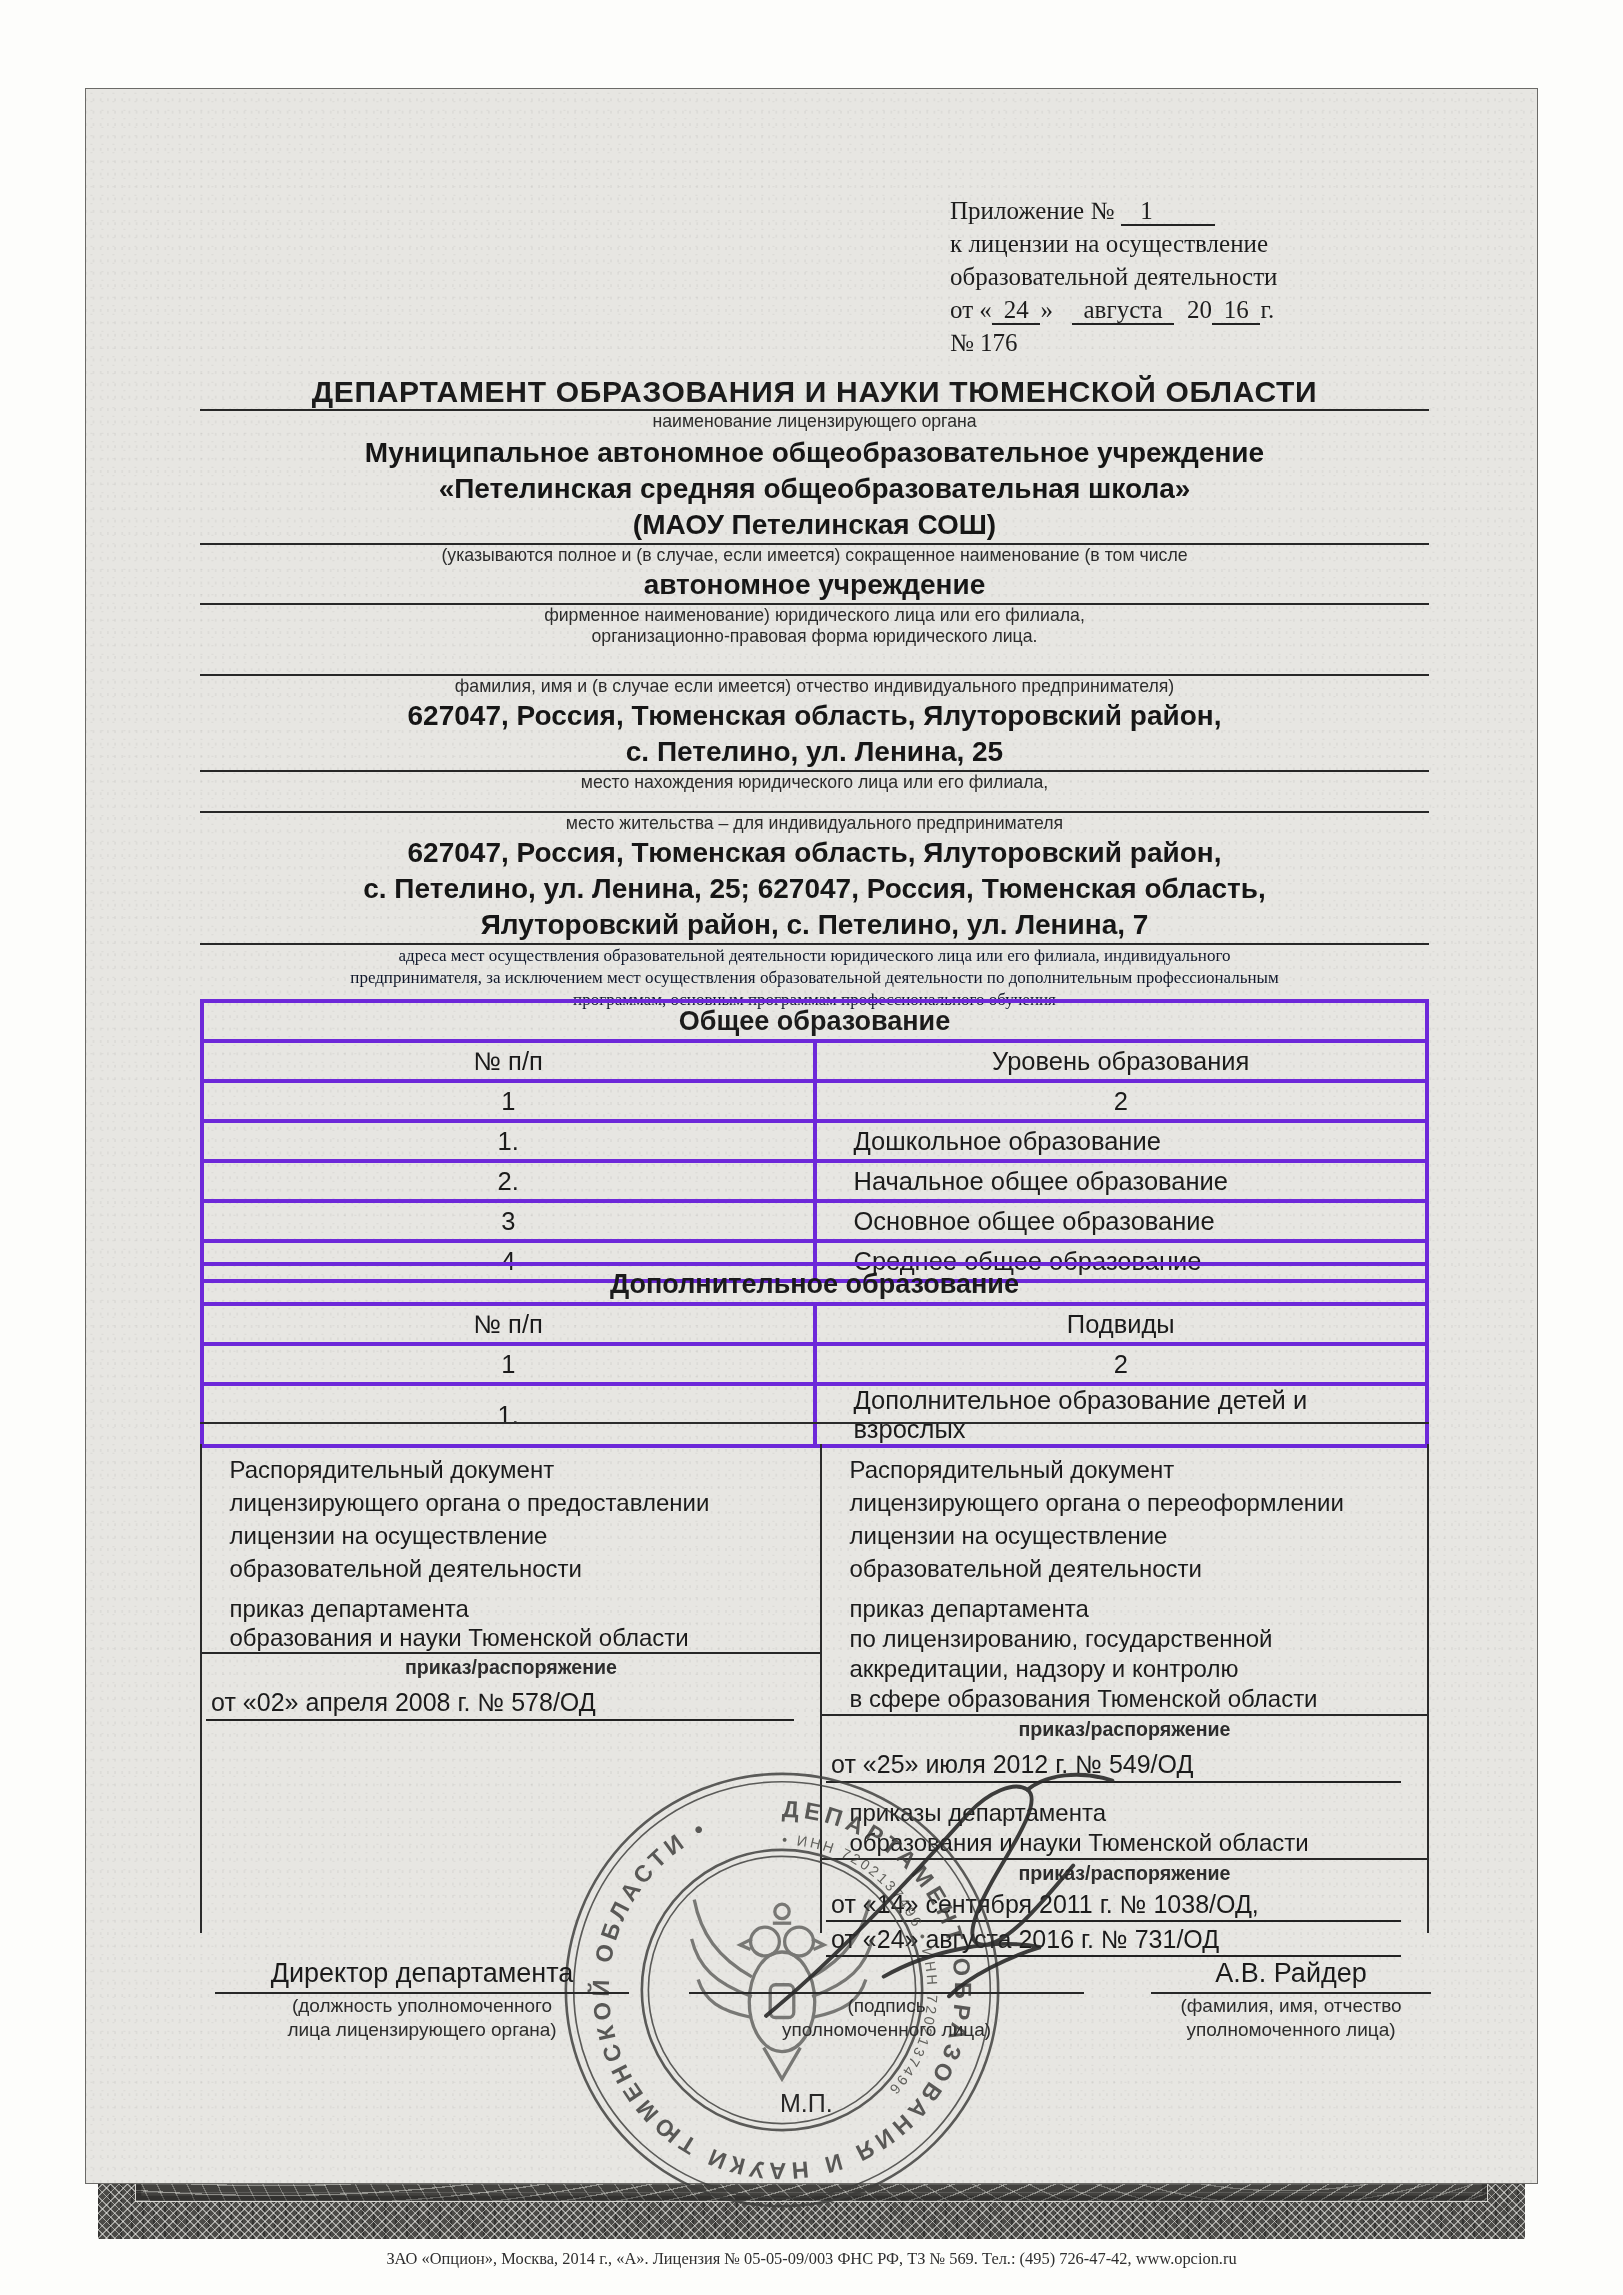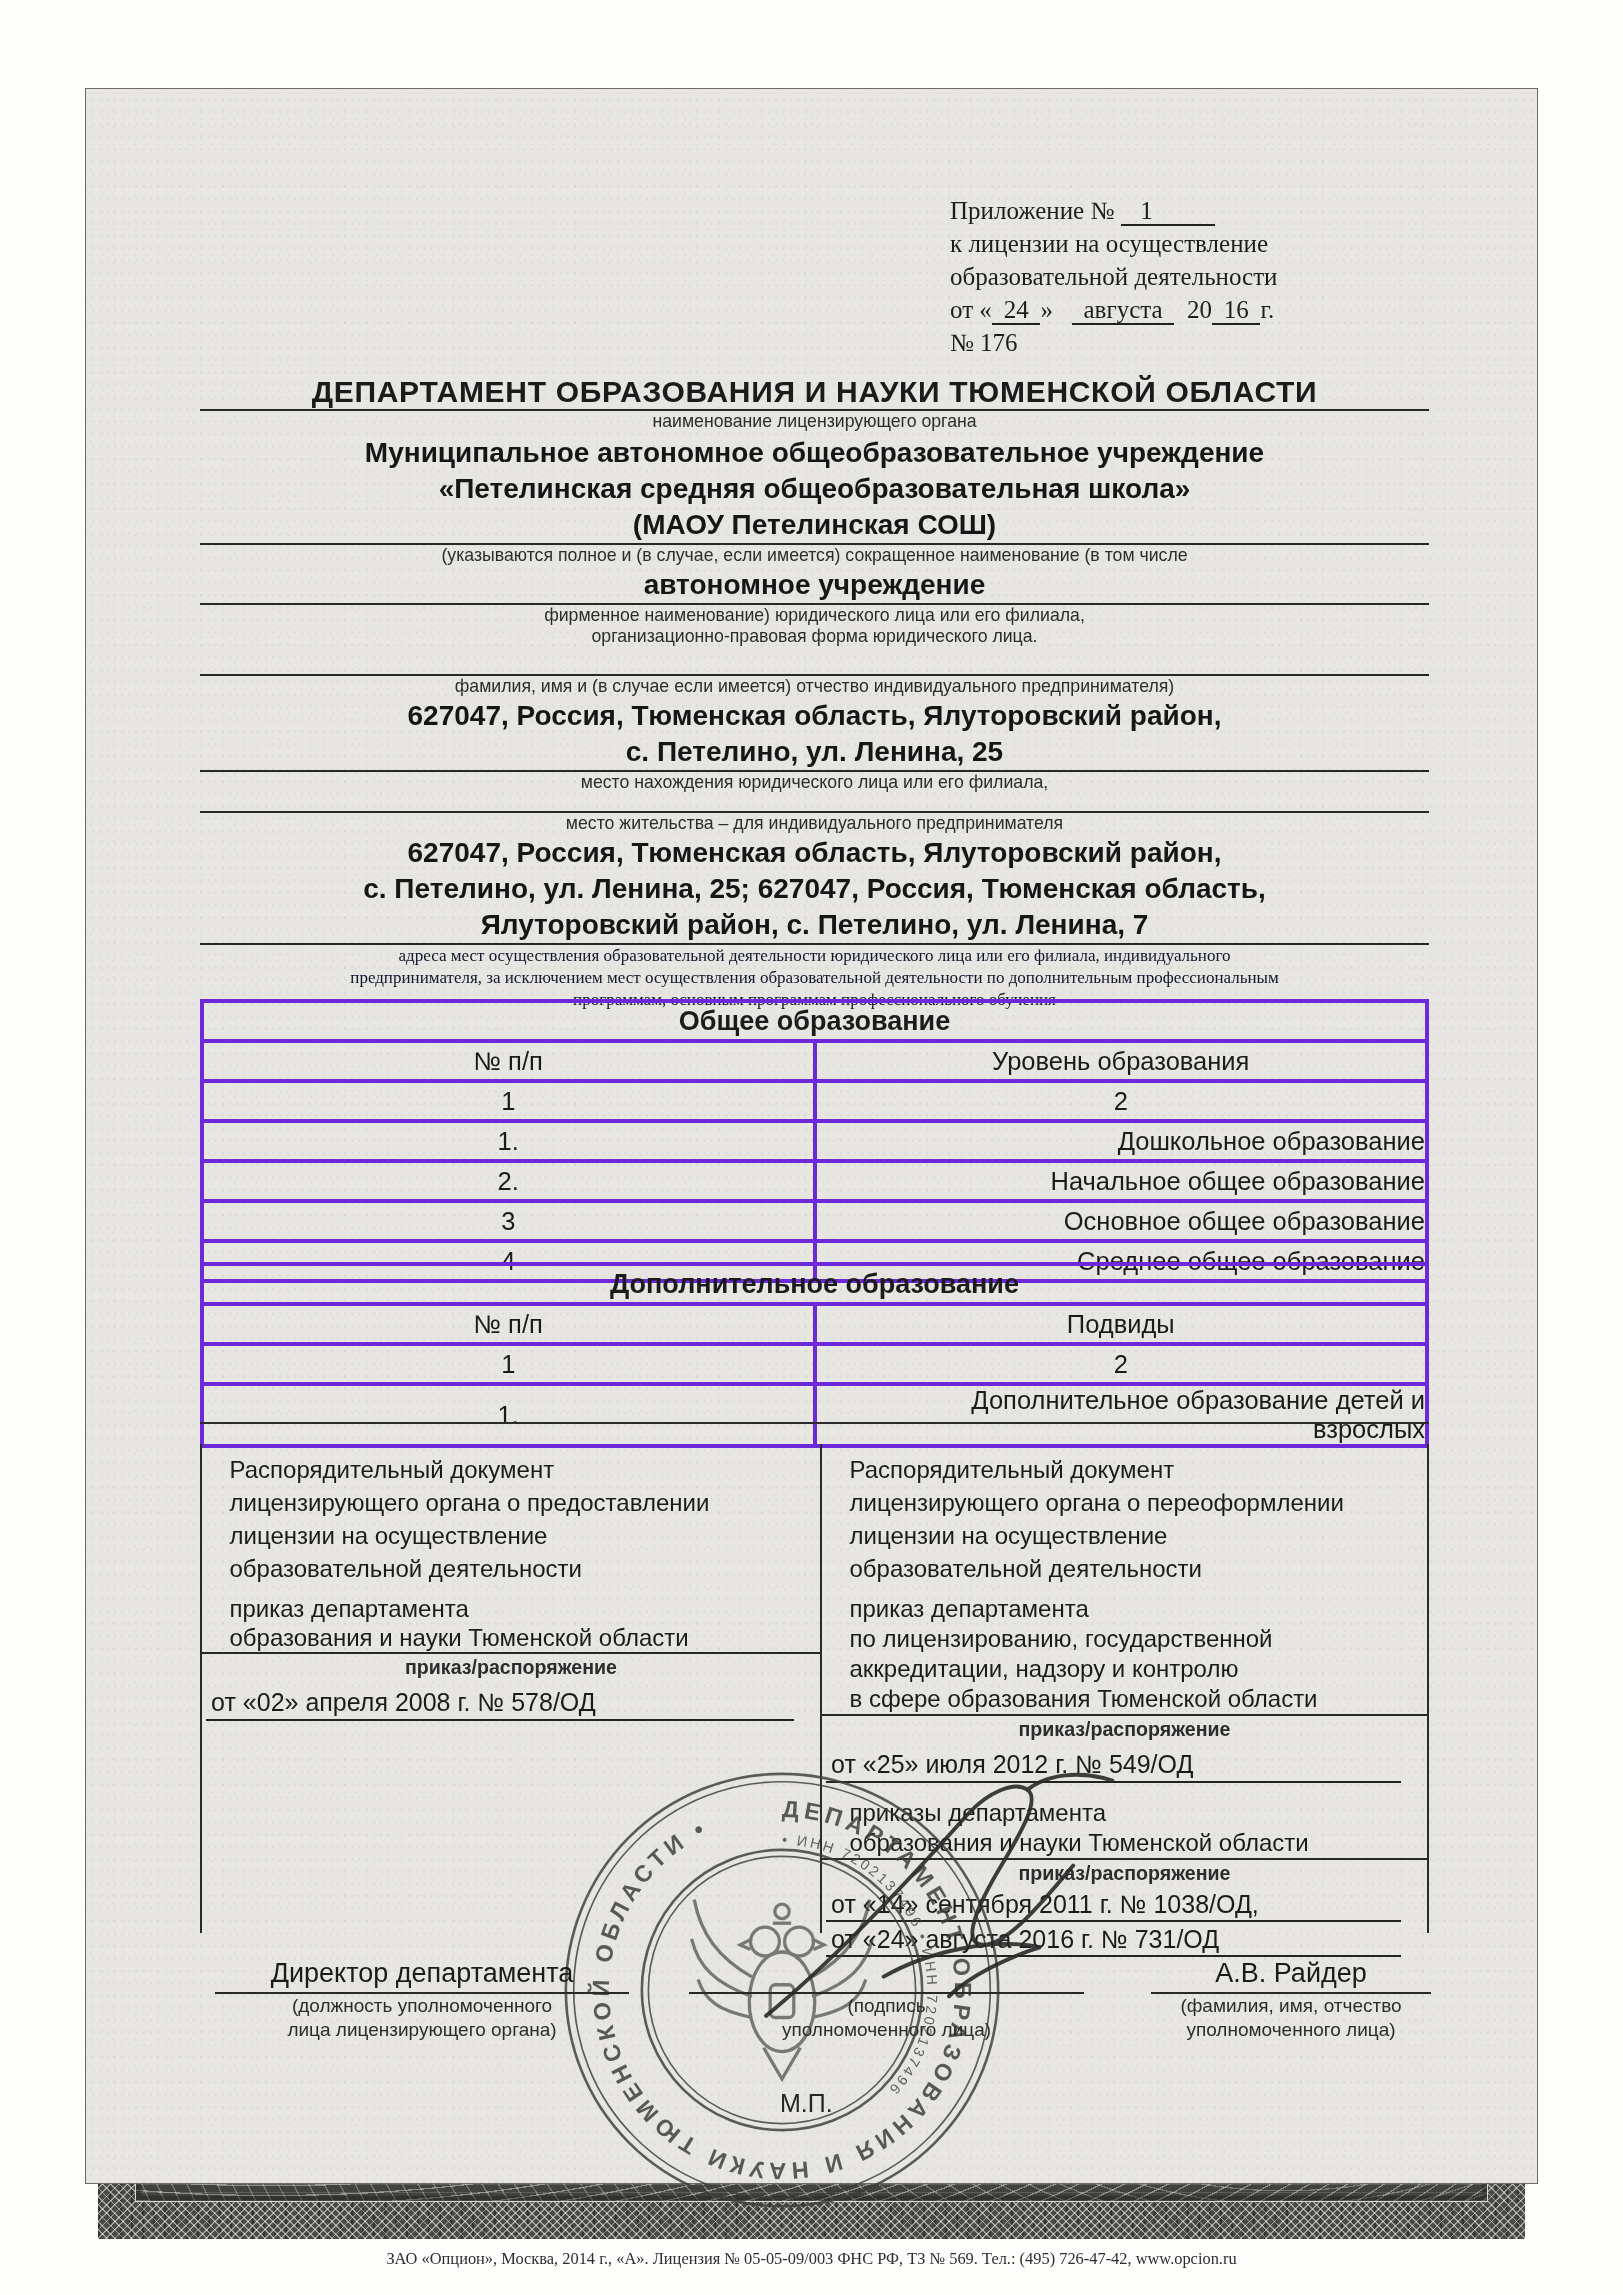--- a/index.html
+++ b/index.html
@@ -57,21 +57,21 @@
   
   table.lic{
     position:absolute; left:200px; width:1229px;
     border-collapse:collapse; table-layout:fixed;
     font-size:25.5px; color:#1b1b1b;
   }
   table.lic td{border:4px solid #6d28d9; height:36px; vertical-align:middle; padding:0;}
   table.lic .t-title{font-weight:700; text-align:center; font-size:27px;}
   table.lic .c-num{width:139px; text-align:center;}
   table.lic .c-head{text-align:center;}
-  table.lic .c-val{text-align:right; padding-left:37px;margin-left:22px;}
+  table.lic .c-val{text-align:left; padding-left:37px;margin-left:22px;}
   #table1{top:999px;}
   #table2{top:1262px;}
   
   .orders{
     position:absolute; left:200px; top:1422px; width:1229px; height:509px;
     border-top:2px solid #2b2b2b; display:flex;
   }
   .ocol{box-sizing:border-box; padding-top:9.2px;margin-top:20px;}
   .ocol-left{width:622px; border-left:2px solid #2b2b2b; border-right:2px solid #2b2b2b;}
   .ocol-right{flex:1; border-right:2px solid #2b2b2b;}

